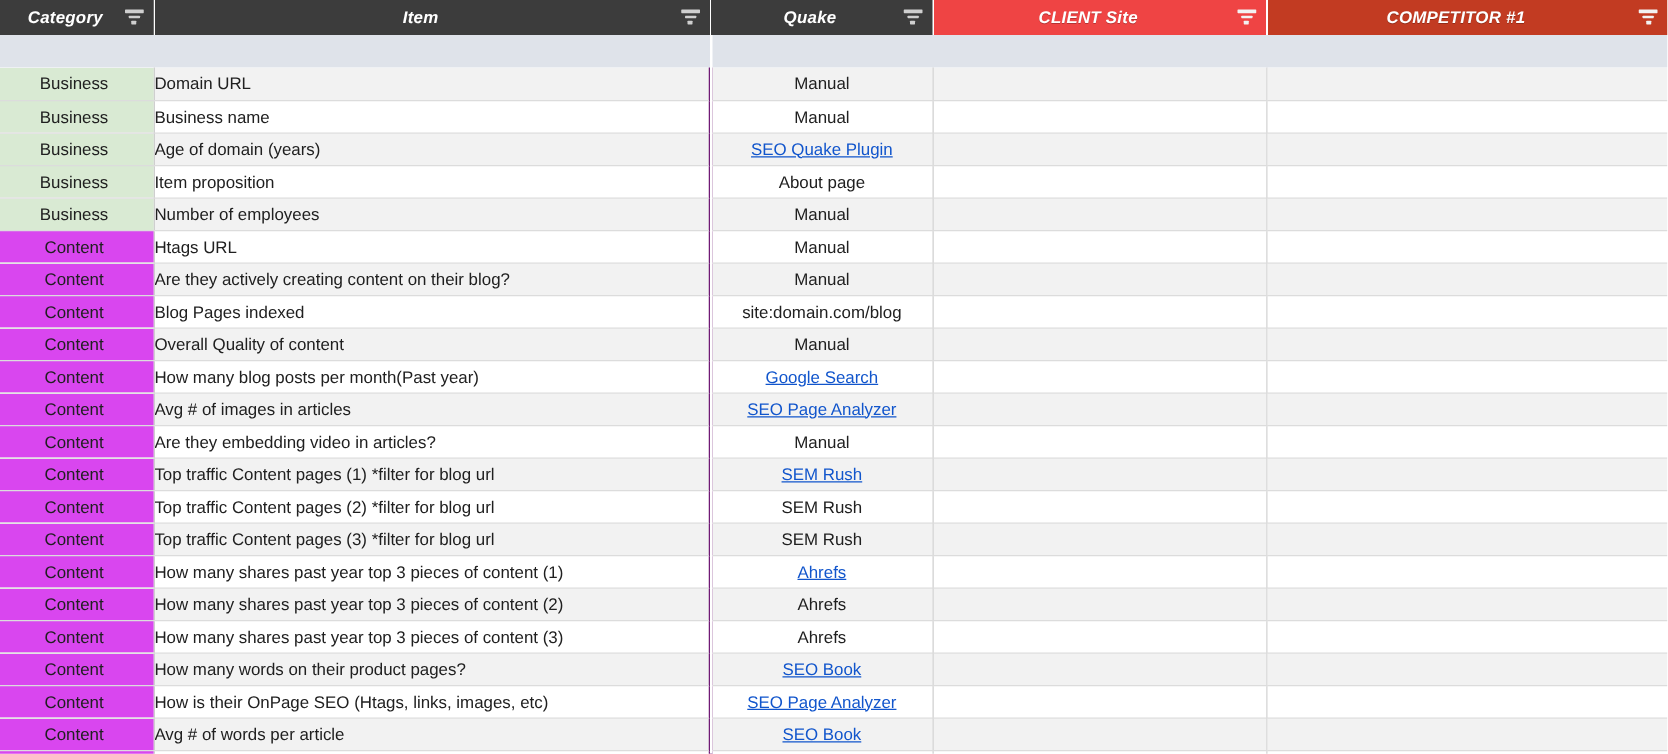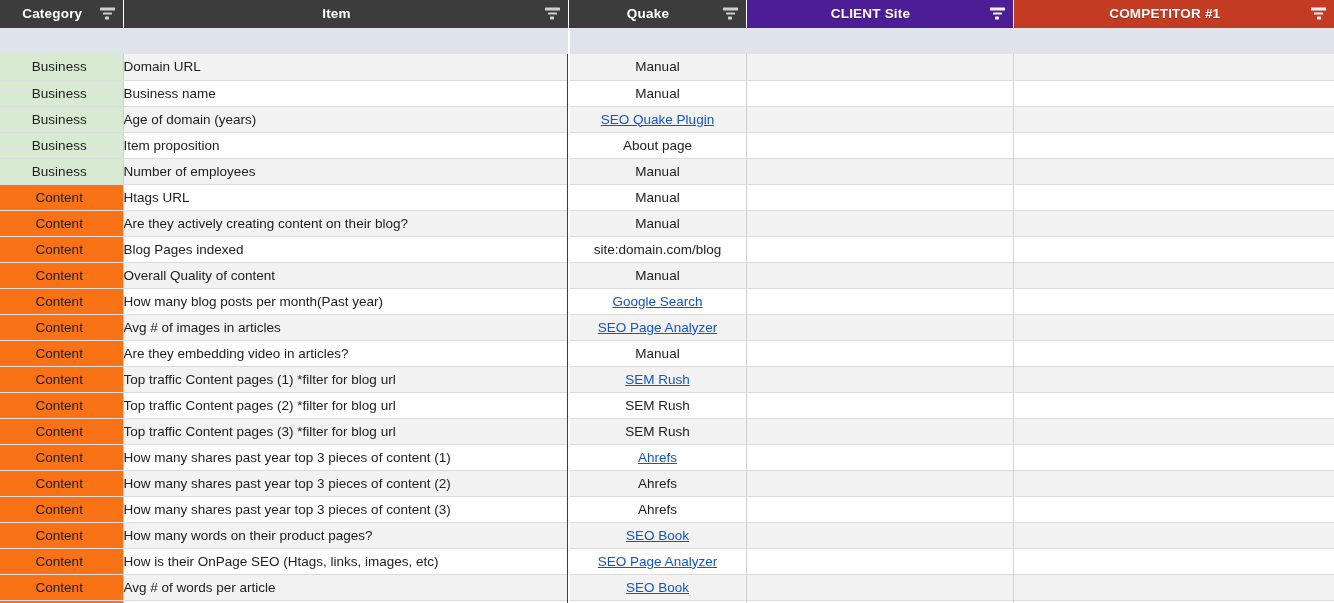--- a/index.html
+++ b/index.html
@@ -48,30 +48,31 @@
     color: #ffffff;
     text-align: center;
     vertical-align: middle;
     position: relative;
     box-sizing: border-box;
     border-right: 1px solid rgba(255,255,255,0.28);
     white-space: nowrap;
     overflow: hidden;
   }
   th.dark   { background: #3c3c3c; }
-  th.green  { background: #4c1d95; }
+  th.green  { background: #ef4444; }
   th.red    { background: #c23b22; }
   th.last   { border-right: none; }
 
   th .hdr-label {
     display: block;
     line-height: 28px;
     padding: 0 26px 0 8px;
     letter-spacing: 0.2px;
     text-shadow: 0 1px 0 rgba(0,0,0,0.25);
+    font-style: italic;
   }
   th.dark .hdr-label { text-shadow: none; }
 
   
   .filter-icon {
     position: absolute;
     right: 8px;
     top: 50%;
     transform: translateY(-50%);
     width: 15px;
@@ -115,21 +116,21 @@
     white-space: nowrap;
     overflow: hidden;
   }
 
   td.cat {
     text-align: center;
     border-right: 1px solid #cfcfcf;
     padding-right: 4px;
   }
   td.cat.business { background: #d9ead3; text-align: center; }
-  td.cat.content  { background: #f97316; }
+  td.cat.content  { background: #d946ef; }
 
   td.item {
     text-align: left;
     padding-left: 0;
     border-right: 1px solid #cfcfcf;
   }
 
   td.tool {
     text-align: center;
     border-left: 3px solid #701a75;

